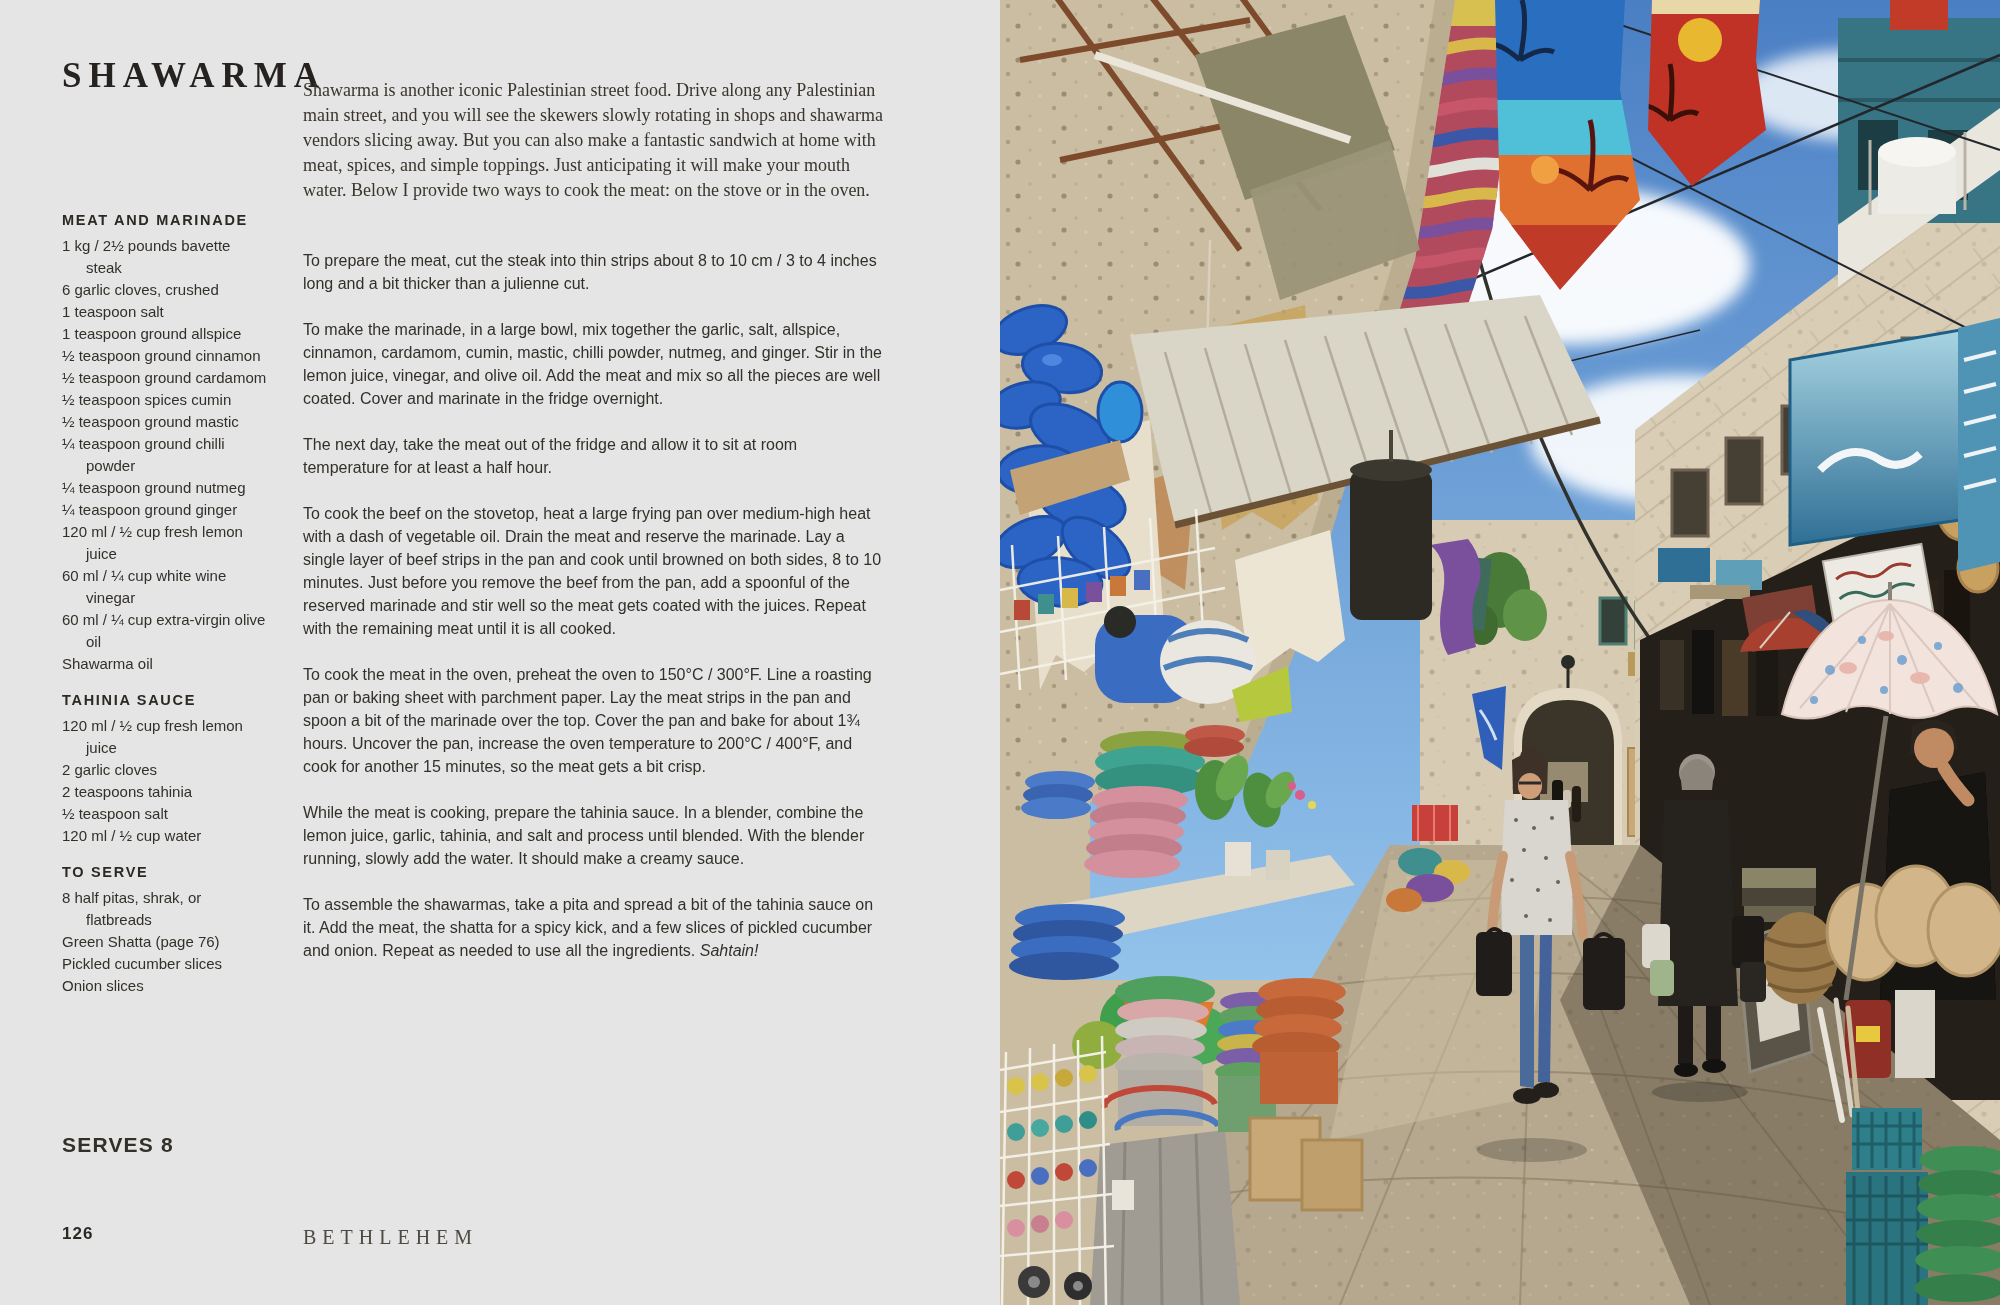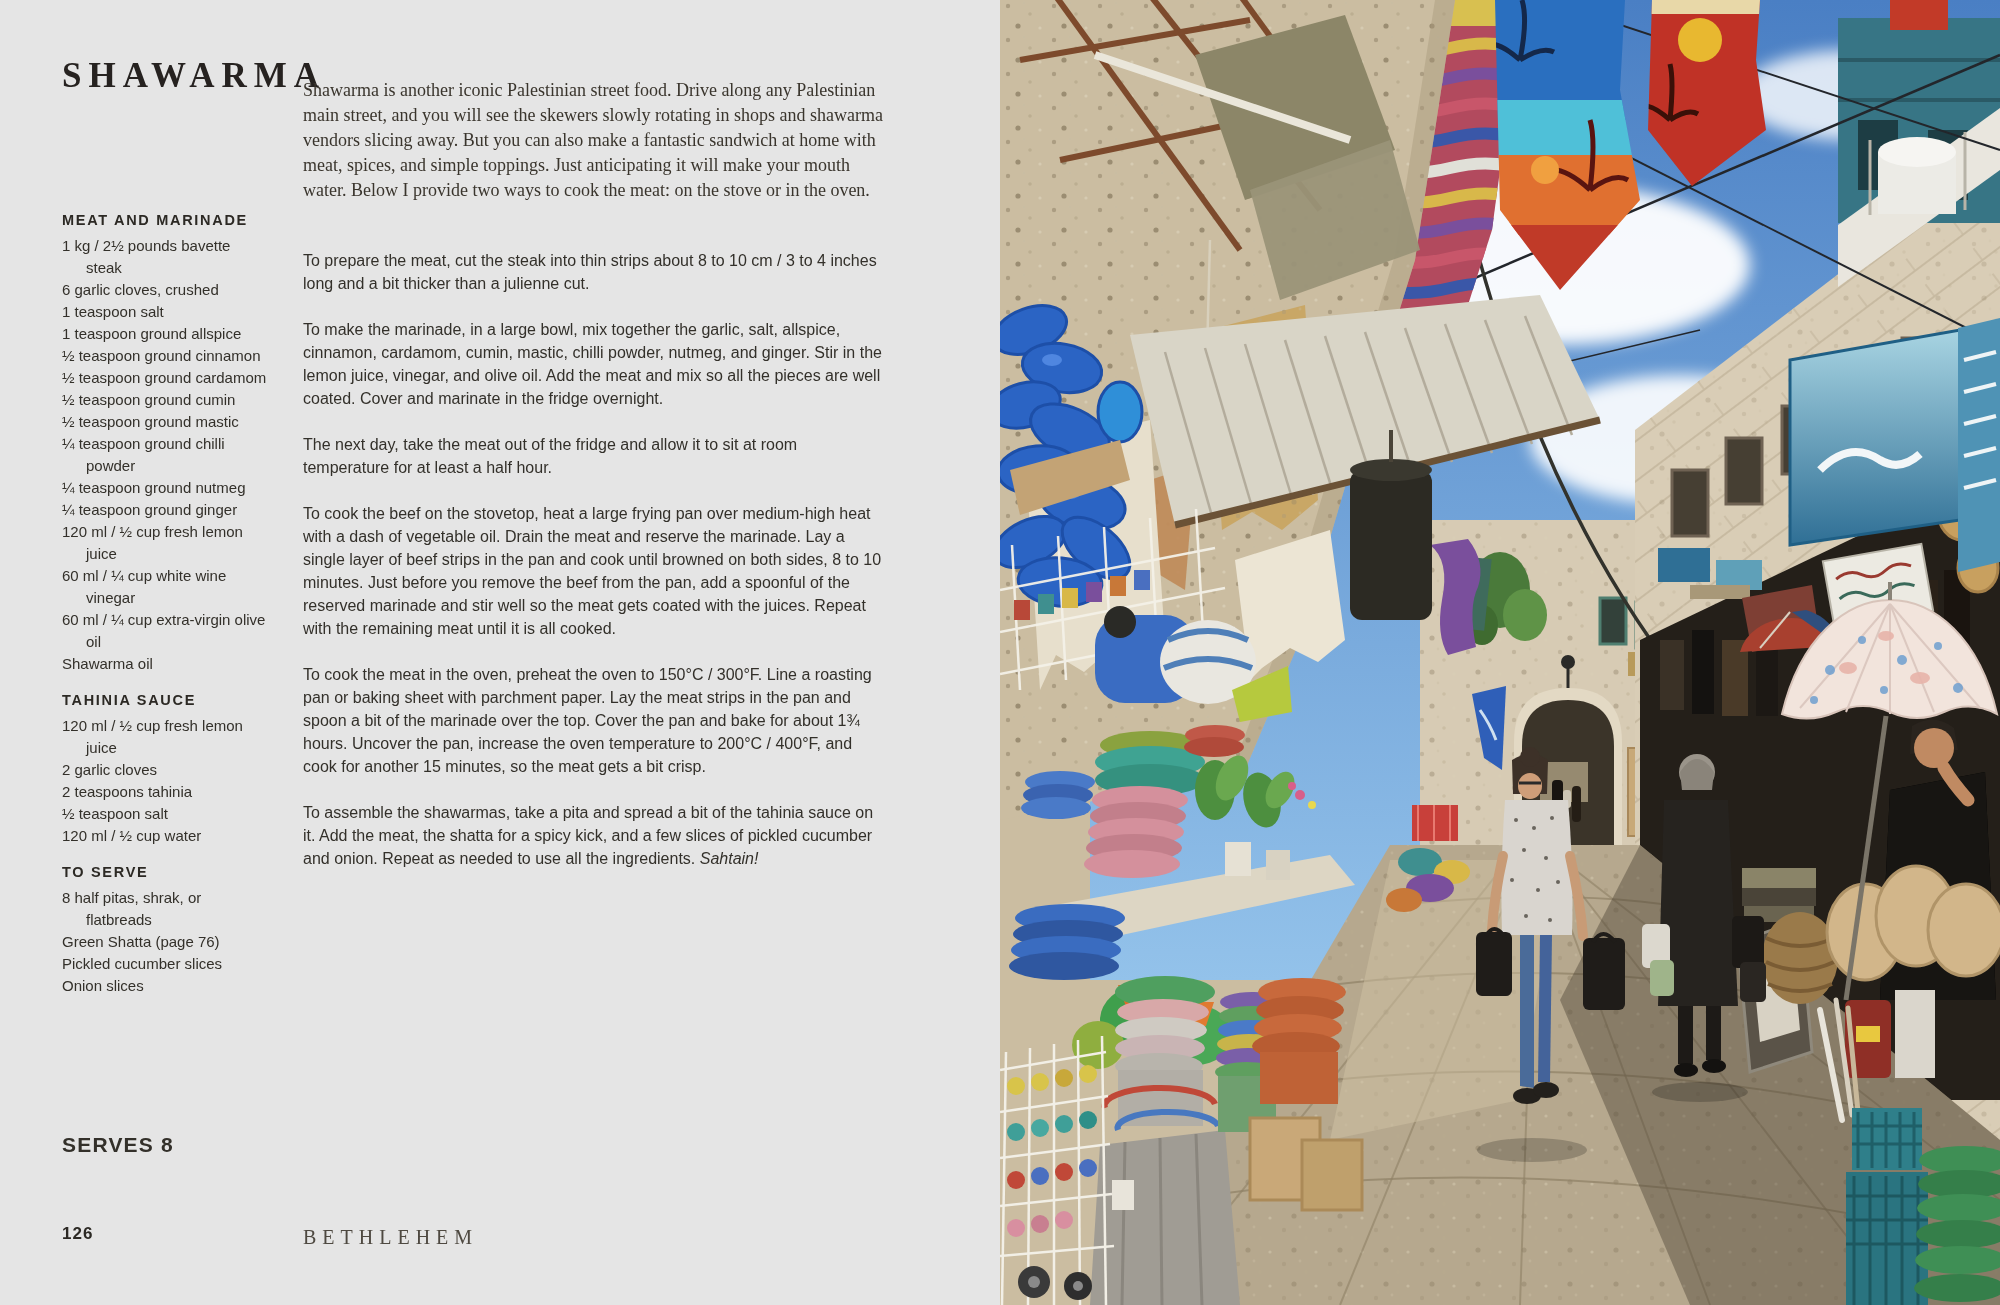--- a/index.html
+++ b/index.html
@@ -35,21 +35,21 @@
     <aside class="sidebar">
       <section class="sec">
         <h2>MEAT AND MARINADE</h2>
         <ul class="ing">
             <li>1 kg / 2½ pounds bavette steak</li>
             <li>6 garlic cloves, crushed</li>
             <li>1 teaspoon salt</li>
             <li>1 teaspoon ground allspice</li>
             <li>½ teaspoon ground cinnamon</li>
             <li>½ teaspoon ground cardamom</li>
-            <li>½ teaspoon ground cumin</li>
+            <li>½ teaspoon spices cumin</li>
             <li>½ teaspoon ground mastic</li>
             <li>¼ teaspoon ground chilli powder</li>
             <li>¼ teaspoon ground nutmeg</li>
             <li>¼ teaspoon ground ginger</li>
             <li>120 ml / ½ cup fresh lemon juice</li>
             <li>60 ml / ¼ cup white wine vinegar</li>
             <li>60 ml / ¼ cup extra-virgin olive oil</li>
             <li>Shawarma oil</li>
           </ul>
       </section>
@@ -78,20 +78,21 @@
 
     <div class="main">
       <p class="intro">Shawarma is another iconic Palestinian street food. Drive along any Palestinian main street, and you will see the skewers slowly rotating in shops and shawarma vendors slicing away. But you can also make a fantastic sandwich at home with meat, spices, and simple toppings. Just anticipating it will make your mouth water. Below I provide two ways to cook the meat: on the stove or in the oven.</p>
       <div class="method">
         <div>
             <p>To prepare the meat, cut the steak into thin strips about 8 to 10 cm / 3 to 4 inches long and a bit thicker than a julienne cut.</p>
             <p>To make the marinade, in a large bowl, mix together the garlic, salt, allspice, cinnamon, cardamom, cumin, mastic, chilli powder, nutmeg, and ginger. Stir in the lemon juice, vinegar, and olive oil. Add the meat and mix so all the pieces are well coated. Cover and marinate in the fridge overnight.</p>
             <p>The next day, take the meat out of the fridge and allow it to sit at room temperature for at least a half hour.</p>
             <p>To cook the beef on the stovetop, heat a large frying pan over medium-high heat with a dash of vegetable oil. Drain the meat and reserve the marinade. Lay a single layer of beef strips in the pan and cook until browned on both sides, 8 to 10 minutes. Just before you remove the beef from the pan, add a spoonful of the reserved marinade and stir well so the meat gets coated with the juices. Repeat with the remaining meat until it is all cooked.</p>
             <p>To cook the meat in the oven, preheat the oven to 150°C / 300°F. Line a roasting pan or baking sheet with parchment paper. Lay the meat strips in the pan and spoon a bit of the marinade over the top. Cover the pan and bake for about 1¾ hours. Uncover the pan, increase the oven temperature to 200°C / 400°F, and cook for another 15 minutes, so the meat gets a bit crisp.</p>
+            <p>While the meat is cooking, prepare the tahinia sauce. In a blender, combine the lemon juice, garlic, tahinia, and salt and process until blended. With the blender running, slowly add the water. It should make a creamy sauce.</p>
           </div>
         <p><span>To assemble the shawarmas, take a pita and spread a bit of the tahinia sauce on it. Add the meat, the shatta for a spicy kick, and a few slices of pickled cucumber and onion. Repeat as needed to use all the ingredients.</span> <em>Sahtain!</em></p>
       </div>
     </div>
 
     <div class="pageno">126</div>
     <div class="chapter">BETHLEHEM</div>
   </div>
 
   <div class="photo" role="img" aria-label="Sunlit market lane in Bethlehem: old stone buildings, beach clothes hung overhead against a blue sky, a stall stacked with colorful plastic basins and buckets, umbrellas, and shoppers walking toward a stone archway">

